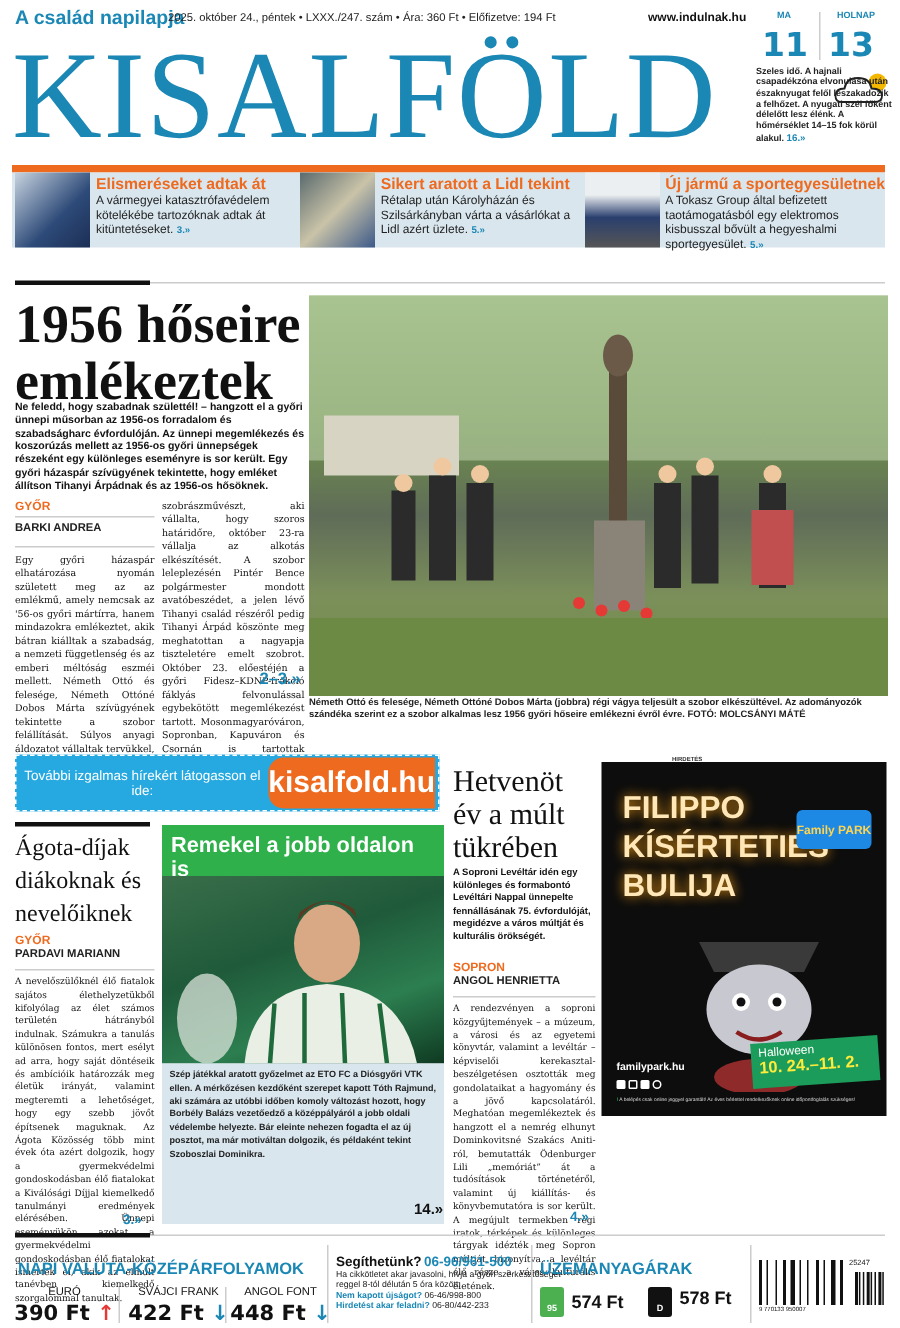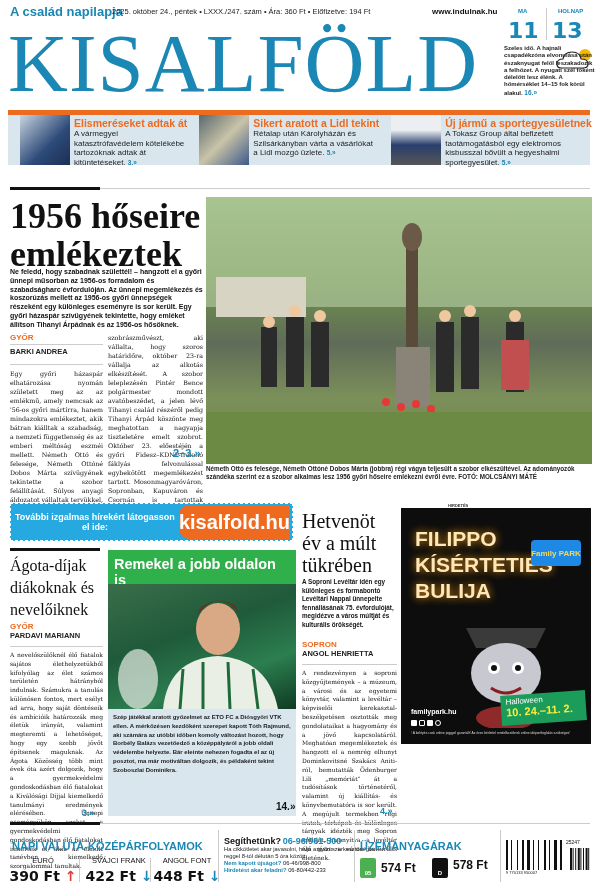--- a/index.html
+++ b/index.html
@@ -11,35 +11,35 @@
 .masthead{left:8px;top:18px;font-family:"Liberation Serif",serif;font-size:83px;line-height:90px;color:#1a87b5;letter-spacing:1px}
 .weather{left:500px;top:4px;width:95px}
 .wlabel{position:absolute;top:4px;font-size:6px;font-weight:bold;color:#1a87b5}
 .wtemp{position:absolute;top:14px;font-size:22px;font-weight:bold;color:#1a87b5;font-family:"DejaVu Sans",sans-serif}
 .wdiv{position:absolute;left:46px;top:4px;width:1px;height:32px;background:#ccc}
 .wtext{position:absolute;left:4px;top:41px;width:92px;font-size:6px;line-height:7.3px;font-weight:bold;color:#222}
 .wtext .ref{color:#1a87b5}
 .cloud{position:absolute;left:55px;top:42px;width:40px;height:26px}
 .teaserbar{left:8px;top:110px;width:582px;height:5px;background:#ee6a1f}
 .teasers{left:8px;top:115px;width:582px;height:50px;background:#d9e6ee;display:flex}
-.teaser{flex:1;display:flex;gap:4px;padding-left:12px}
+.teaser{flex:1;display:flex;gap:4px;padding-left:2px}
 .teaser .img{width:50px;height:50px;flex:none}
 .teaser h3{font-size:10.5px;font-weight:bold;color:#ee6a1f;margin-top:2px;white-space:nowrap}
 .teaser p{font-size:8px;line-height:9.5px;color:#222}
 .ref{color:#1a87b5;font-weight:bold;font-size:6.5px}
 .rule{height:3px;background:#111}
 .hl{left:10px;top:197px;font-family:"Liberation Serif",serif;font-size:36px;line-height:38px;color:#111}
 .lead{left:10px;top:268px;width:193px;font-size:7px;line-height:8.8px;font-weight:bold;color:#111}
 .place{font-size:8px;font-weight:bold;color:#ee6a1f}
 .author{font-size:7.5px;font-weight:bold;color:#222}
 .body{font-family:"DejaVu Serif",serif;font-size:6.3px;line-height:9px;color:#111;text-align:justify}
 .photo{left:206px;top:197px;width:386px;height:267px;background:linear-gradient(180deg,#8fb36e 0%,#6e8d4e 35%,#5f6c58 55%,#7b8f5a 75%,#6f8c48 100%)}
 .caption{left:206px;top:465px;width:386px;font-size:6.3px;line-height:8px;font-weight:bold;color:#222}
 .promo{left:10px;top:503px;width:283px;height:38px;border:1px dashed #fff;background:#26a9e0;display:flex;align-items:center}
-.promo .t{width:172px;text-align:center;color:#fff;font-weight:bold;font-size:9px;line-height:10px}
+.promo .t{width:172px;text-align:center;color:#fff;font-weight:normal;font-size:9px;line-height:10px}
 .promo .b{flex:1;height:34px;margin-right:2px;background:#ee6a1f;border-radius:10px 0 0 10px;color:#fff;font-weight:bold;font-size:20px;display:flex;align-items:center;justify-content:center}
 .sechl{font-family:"Liberation Serif",serif;color:#111}
 .greenbox{left:108px;top:550px;width:188px;height:34px;background:#2fb04b;color:#fff;font-weight:bold;font-size:14.5px;padding:6px 6px}
 .sportphoto{left:108px;top:584px;width:188px;height:125px;background:linear-gradient(160deg,#3a6e4a,#1f5a3a 40%,#2c7e50 70%,#0f3a22)}
 .sportcap{left:108px;top:709px;width:188px;height:107px;background:#d9e6ee;padding:4px 5px;font-size:6px;line-height:8.8px;font-weight:bold;color:#222}
 .ad{left:401px;top:508px;width:190px;height:236px;background:#0d0d0d;overflow:hidden}
 .bottombar{top:822px;height:3px;background:#111}
 .fx-head{left:12px;top:840px;font-size:11px;font-weight:bold;color:#1a87b5}
 .fx{top:856px;width:78px;text-align:center}
 .fx .n{font-size:7.5px;color:#111}
@@ -79,21 +79,21 @@
     <div class="img" style="background:linear-gradient(135deg,#c8d4e0,#2d4a78 60%,#1c2f55)"></div>
     <div>
         <h3>Elismeréseket adtak át</h3>
         <p><span>A vármegyei katasztrófavédelem kötelékébe tartozóknak adtak át kitüntetéseket.</span> <span class="ref">3.»</span></p>
       </div>
   </div>
   <div class="teaser">
     <div class="img" style="background:linear-gradient(135deg,#5a6a6e,#c9c3a8 50%,#3d5a8a)"></div>
     <div>
         <h3>Sikert aratott a Lidl tekint</h3>
-        <p><span>Rétalap után Károlyházán és Szilsárkányban várta a vásárlókat a Lidl mozgó üzlete.</span> <span class="ref">5.»</span></p>
+        <p><span>Rétalap után Károlyházán és Szilsárkányban várta a vásárlókat a Lidl azért üzlete.</span> <span class="ref">5.»</span></p>
       </div>
   </div>
   <div class="teaser">
     <div class="img" style="background:linear-gradient(180deg,#eceff1 30%,#2a3f6e 60%,#555 100%)"></div>
     <div>
         <h3>Új jármű a sportegyesületnek</h3>
         <p><span>A Tokasz Group által befizetett taotámogatásból egy elektromos kisbusszal bővült a hegyeshalmi sportegyesület.</span> <span class="ref">5.»</span></p>
       </div>
   </div>
 </div>

